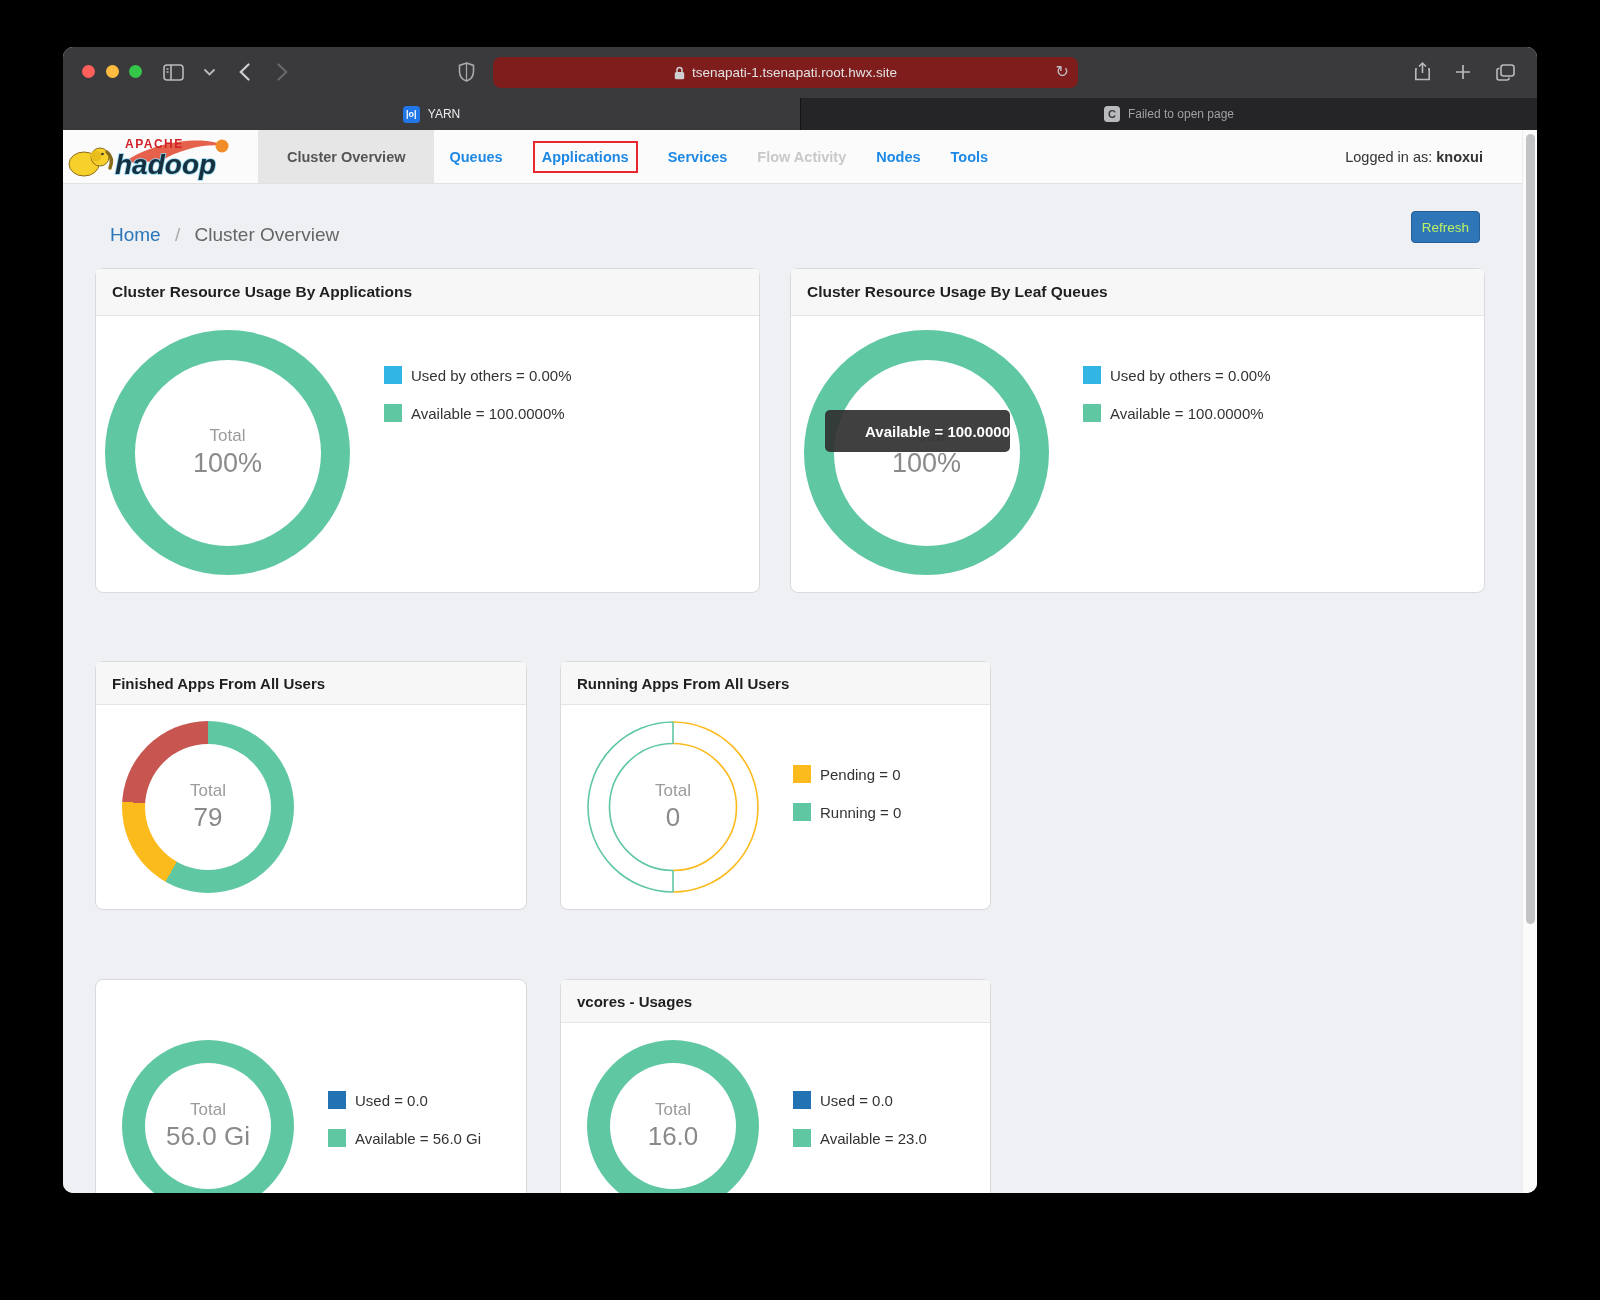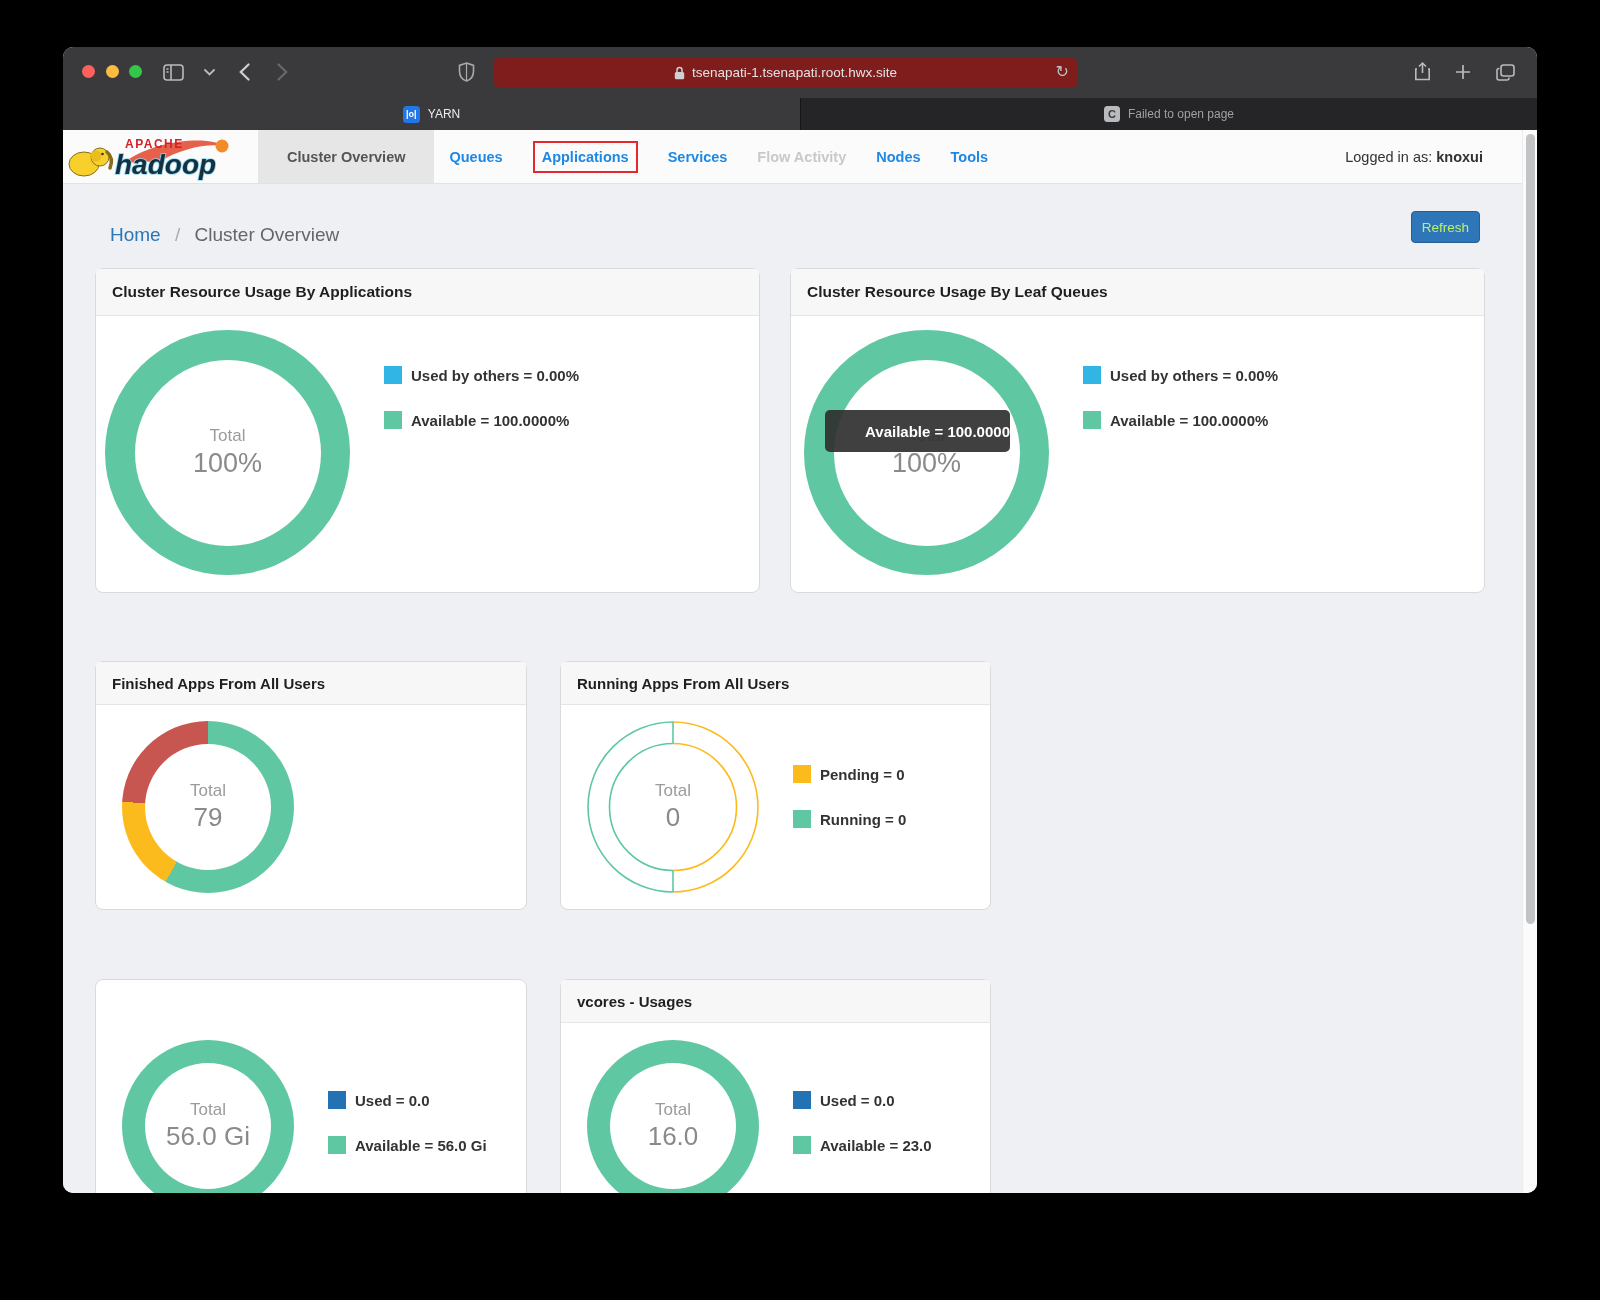--- a/index.html
+++ b/index.html
@@ -59,21 +59,21 @@
   .hdr-sm{height:43px;font-size:15px;}
 
   .donut-wrap{position:absolute;}
   .donut{width:100%;height:100%;border-radius:50%;position:relative;}
   .donut-hole{position:absolute;left:50%;top:50%;transform:translate(-50%,-50%);background:#fff;border-radius:50%;}
   .donut-center{position:absolute;inset:0;display:flex;flex-direction:column;align-items:center;justify-content:center;z-index:3;}
   .dc-label{font-size:17px;color:#9b9b9b;}
   .dc-value-lg{font-size:27px;color:#8a8a8a;margin-top:2px;}
   .dc-value-sm{font-size:26px;color:#8a8a8a;margin-top:1px;}
 
-  .legend{position:absolute;display:flex;flex-direction:column;gap:27px;font-weight:bold;}
+  .legend{position:absolute;display:flex;flex-direction:column;gap:20px;}
   .legend-row{display:flex;align-items:center;gap:9px;font-size:15px;color:#333;white-space:nowrap;}
   .swatch{width:18px;height:18px;flex:0 0 18px;}
 
   .tooltip{position:absolute;left:34px;top:141px;width:185px;height:42px;background:rgba(48,48,48,.92);
     border-radius:5px;color:#fff;font-weight:bold;font-size:15px;display:flex;align-items:center;justify-content:center;z-index:5;padding-left:40px;}
 
   
   .scrollbar{position:absolute;right:0;top:83px;width:15px;height:1063px;background:#fbfbfb;border-left:1px solid #ececec;}
   .scroll-thumb{position:absolute;left:2.5px;top:4px;width:9px;height:790px;background:#c2c3c5;border-radius:5px;}
 </style>

